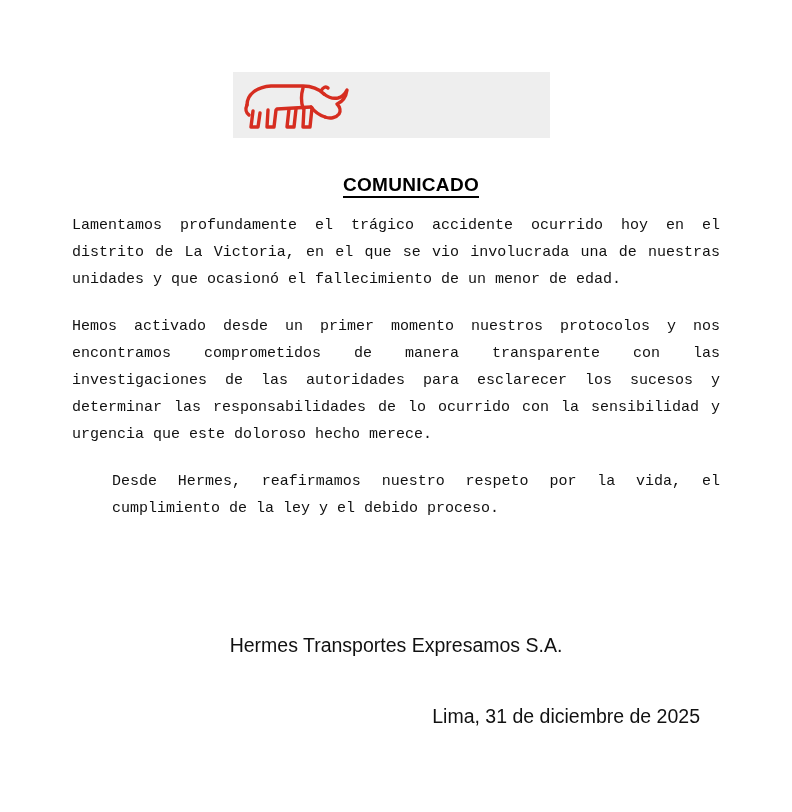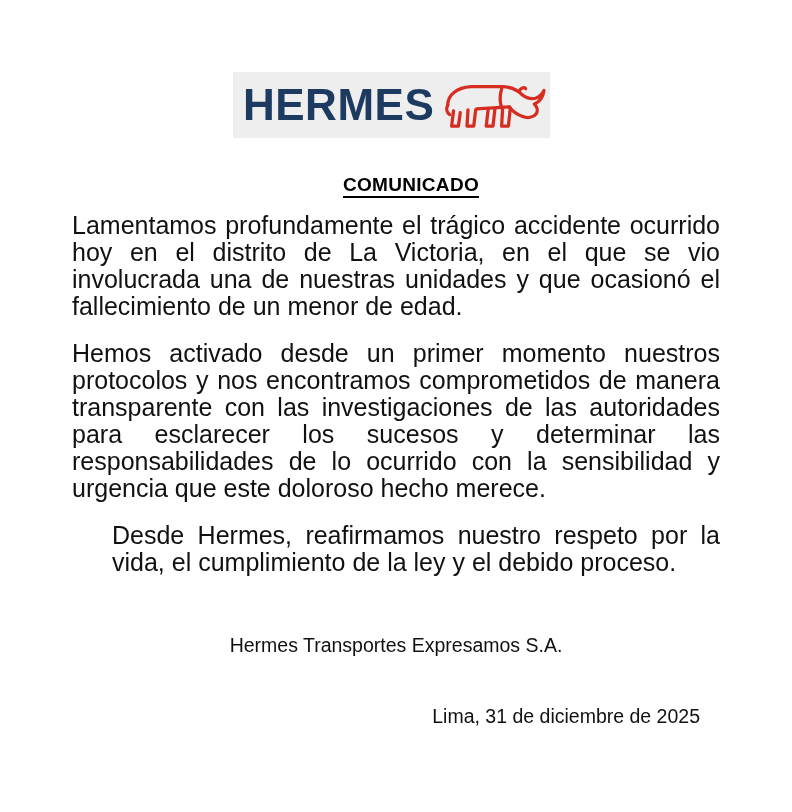--- a/index.html
+++ b/index.html
@@ -68,24 +68,25 @@
 
   
   .body-block {
     position: absolute;
     left: 72px;
     top: 212px;
     width: 648px;
   }
   .para {
     text-align: justify;
-    font-size: 25px;
+    font-size: 15px;
     line-height: 27px;
     margin: 0 0 20px 0;
     color: #111111;
+    font-family: Liberation Mono, monospace;
   }
   .para:last-child { margin-bottom: 0; margin-left: 40px; }
 
   
   .signature {
     position: absolute;
     left: 0;
     top: 632px;
     width: 792px;
     text-align: center;
@@ -102,21 +103,20 @@
     color: #111111;
     margin-left: 24px;
   }
 </style>
 </head>
 <body>
 
 <div class="page">
 
   <div class="logo-band">
-    <div class="logo-wordmark">HERMES</div>
     <svg class="logo-rhino" width="112" height="56" viewBox="0 0 112 56">
       <g fill="none" stroke="#d62d20" stroke-width="3.4" stroke-linecap="round" stroke-linejoin="round">
 
         <path d="M6 28 C6 17, 16 10, 30 9 L62 9 C72 9, 78 12, 83 17"></path>
 
         <path d="M83 17 C88 21, 92 22, 97 21 C101 20, 104 17, 106 13
                  C105 20, 101 25, 96 27 C99 30, 100 34, 98 37
                  C95 41, 89 42, 84 40"></path>
 
         <path d="M84 40 C78 38, 73 34, 70 30"></path>

